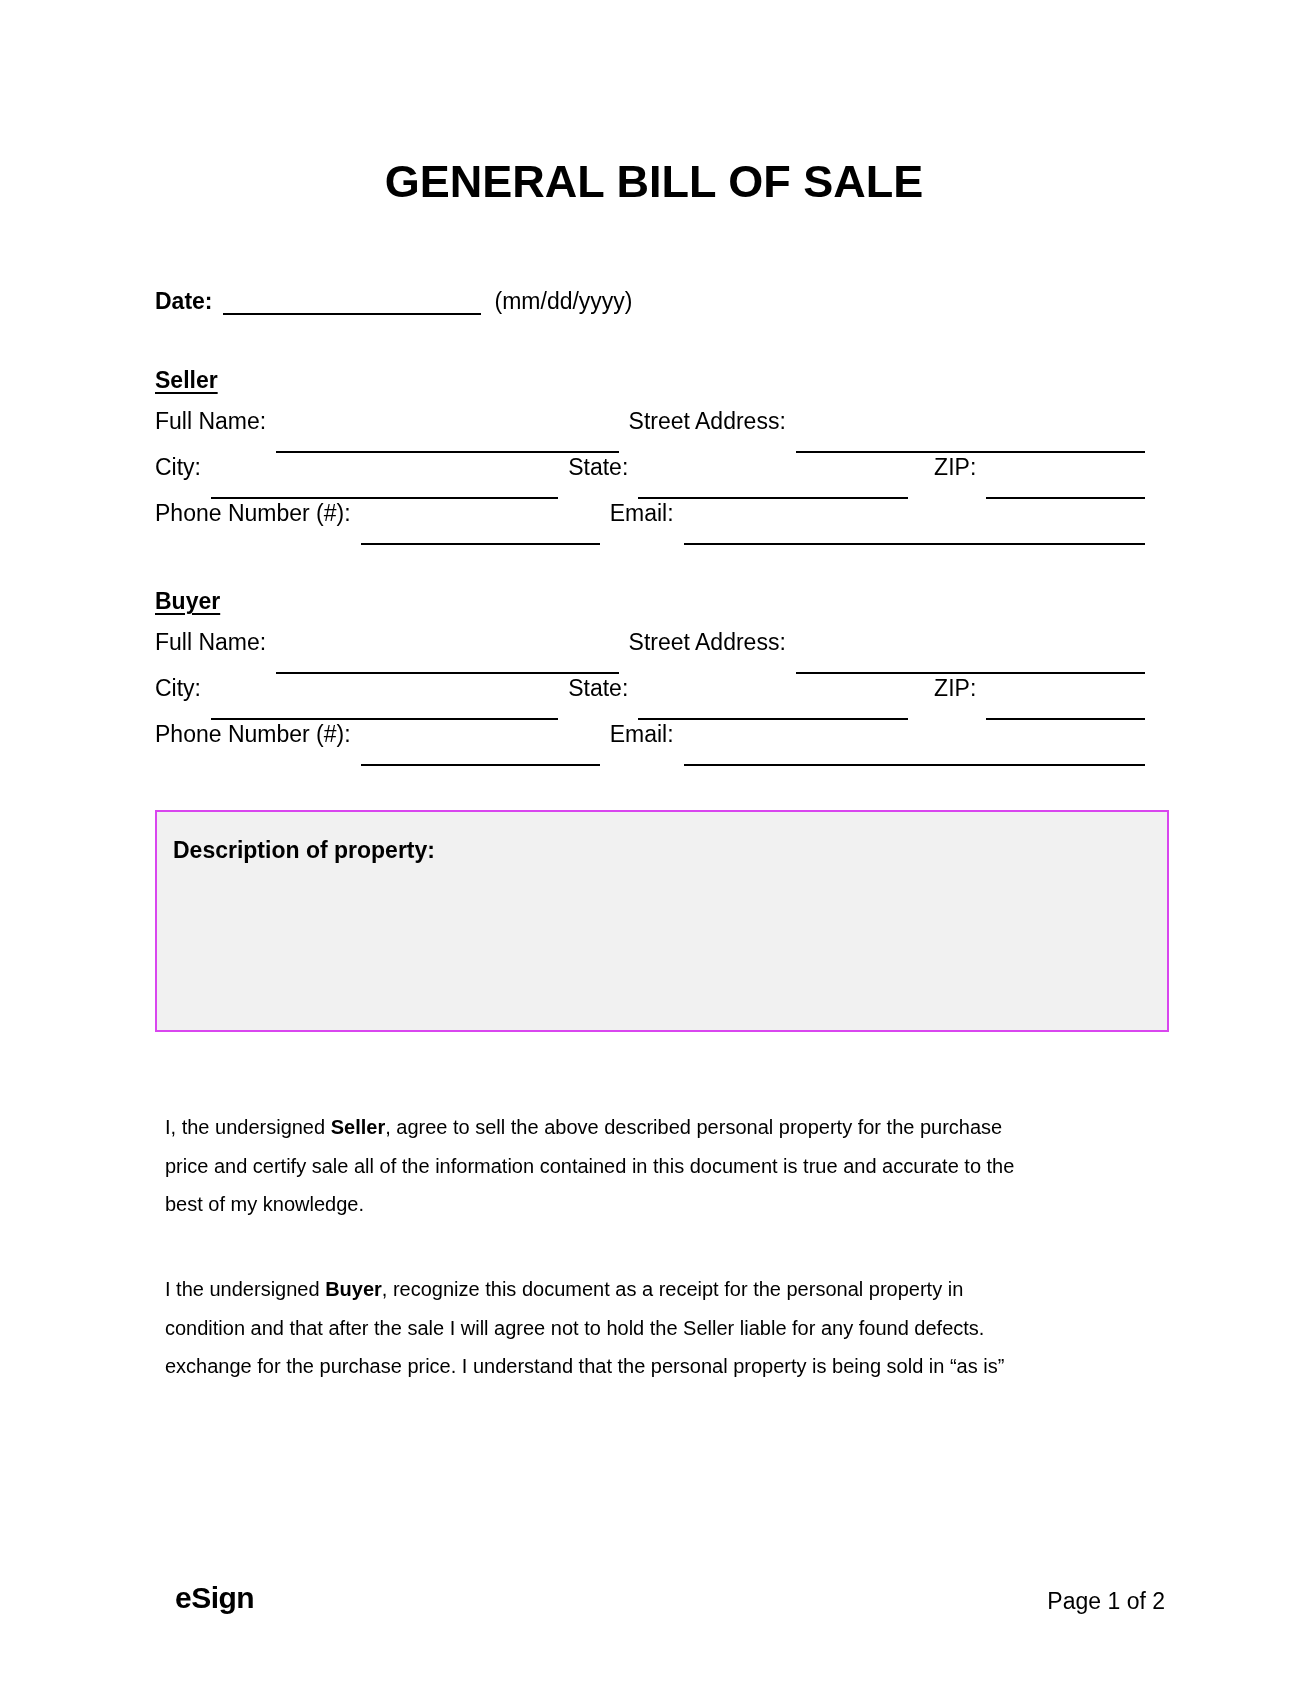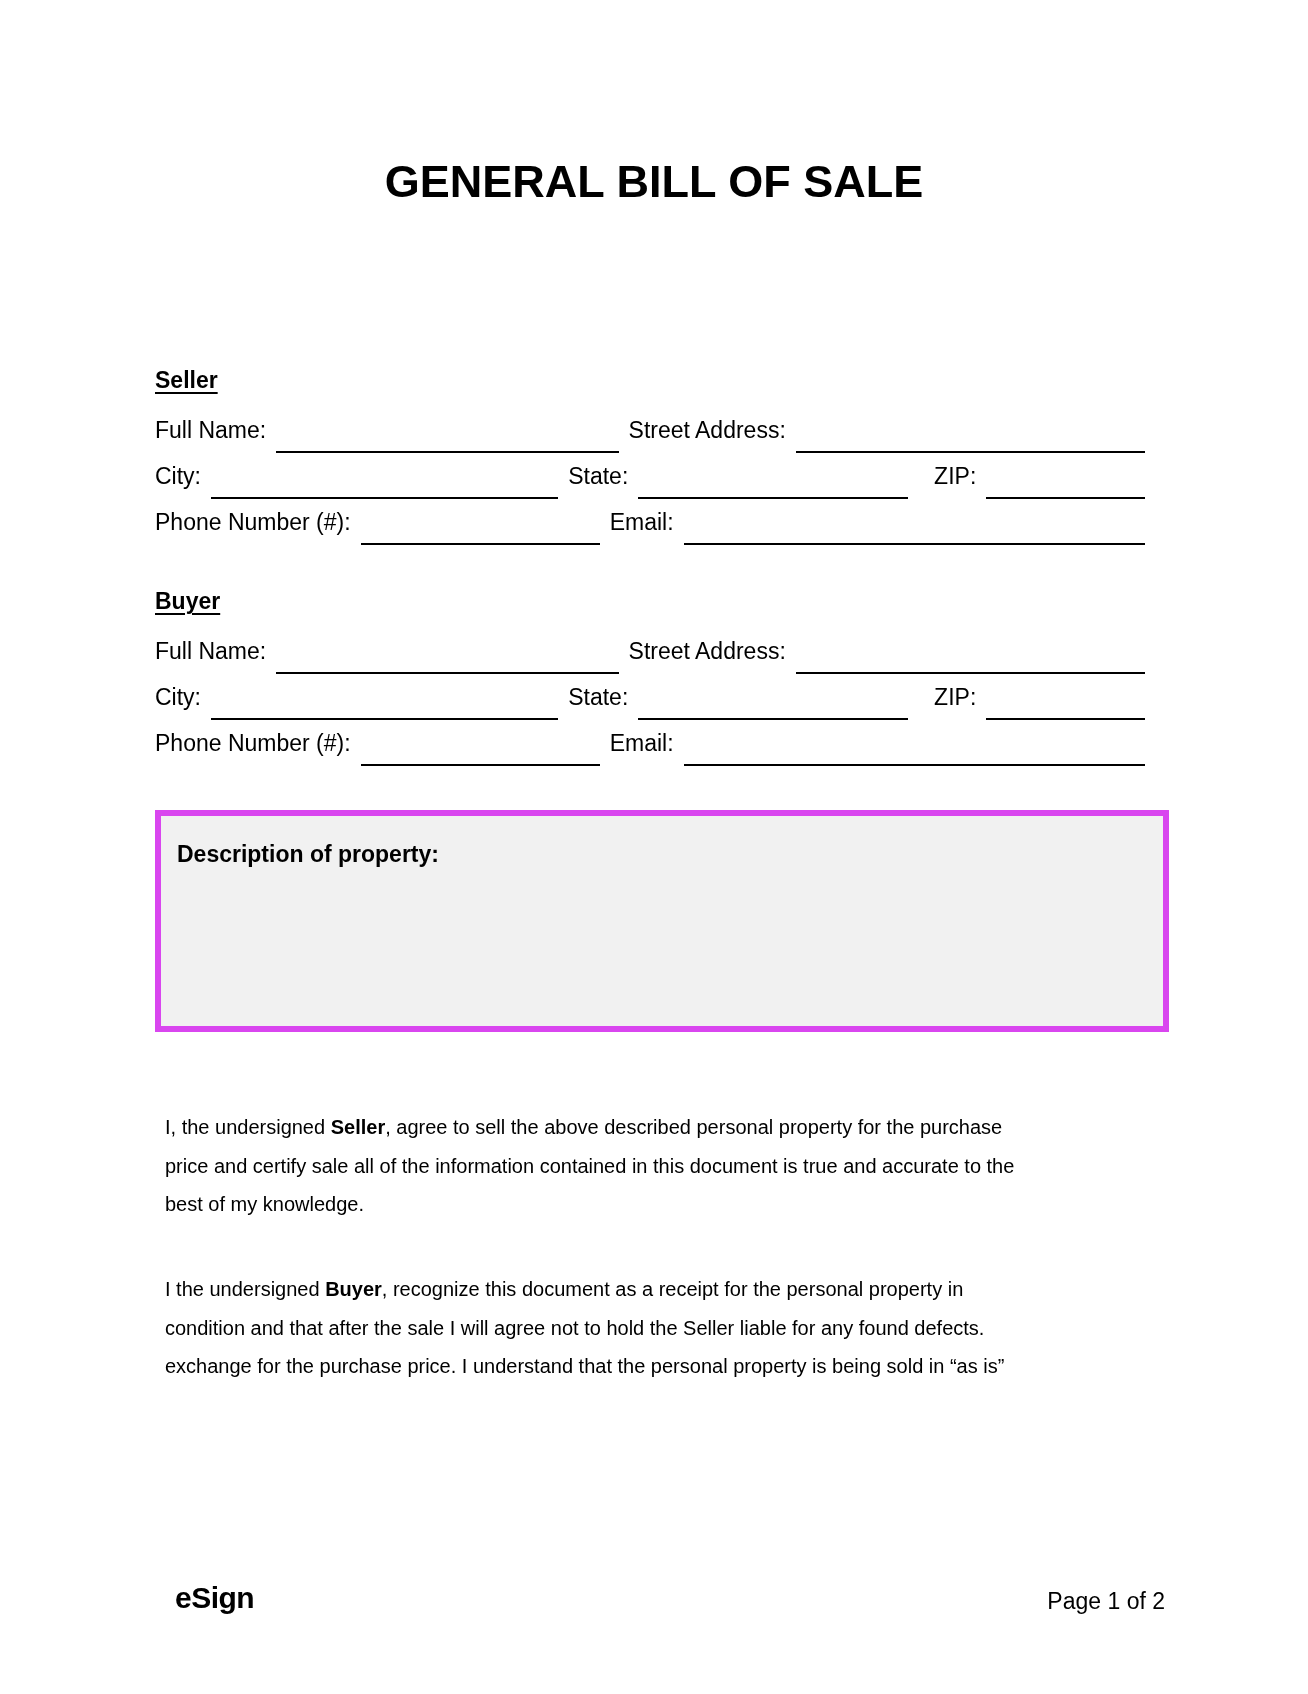--- a/index.html
+++ b/index.html
@@ -30,34 +30,34 @@
   .hint { margin-left: 4px; line-height: 1.2; white-space: nowrap; }
 
   .party { position: absolute; left: 155px; width: 990px; }
   .party-seller { top: 366px; }
   .party-buyer  { top: 587px; }
   .party h2 {
     margin: 0; font-size: 23px; font-weight: 700; line-height: 28px;
     text-decoration: underline; text-decoration-thickness: 2px; text-underline-offset: 4px;
   }
   .rows { margin-top: 14px; }
-  .field-row { display: flex; align-items: center; gap: 10px; height: 46px; font-size: 23px; }
+  .field-row { display: flex; align-items: flex-start; gap: 10px; height: 46px; font-size: 23px; }
   .w-fn    { flex: 1.0; }
   .w-sa    { flex: 1.02; }
   .w-city  { flex: 1.75; }
   .w-state { flex: 1.36; }
   .w-zip   { flex: 0.8; }
   .w-phone { flex: 1.0; }
   .w-email { flex: 1.93; }
   .gap-left { margin-left: 16px; }
 
   .desc-box {
     position: absolute; top: 810px; left: 155px; width: 1014px; height: 222px;
     box-sizing: border-box;
-    background: #f1f1f1; border: 6px solid #d946ef;
+    background: #f1f1f1; border: 2px solid #d946ef;
     padding: 24px 16px 16px 16px;
     display: flex; flex-direction: column;
   }
   .desc-label { font-size: 23px; font-weight: 700; line-height: 28px; }
   .fill-area { flex: 1; }
   .price-row { display: flex; align-items: flex-end; font-size: 23px; height: 30px; }
   .price-line { width: 360px; }
   .dollar { margin-left: 8px; }
 
   .para { position: absolute; left: 165px; width: 990px; font-size: 20px; }
@@ -72,20 +72,25 @@
   .brand { font-size: 30px; font-weight: 700; letter-spacing: -0.5px; line-height: 34px; }
   .page-indicator { font-size: 23px; line-height: 28px; margin-top: 7px; }
 </style>
 </head>
 <body>
 
 <div class="page">
 
   <h1 class="title">GENERAL BILL OF SALE</h1>
 
+  <div class="date-row">
+    <span class="label b">Date:</span>
+    <span class="line date-line"></span>
+    <span class="hint">(mm/dd/yyyy)</span>
+  </div>
 
   <section class="party party-seller">
     <h2>Seller</h2>
     <div class="rows">
       <div class="field-row">
         <span class="label">Full Name:</span>
         <span class="line w-fn"></span>
         <span class="label">Street Address:</span>
         <span class="line w-sa"></span>
       </div>

